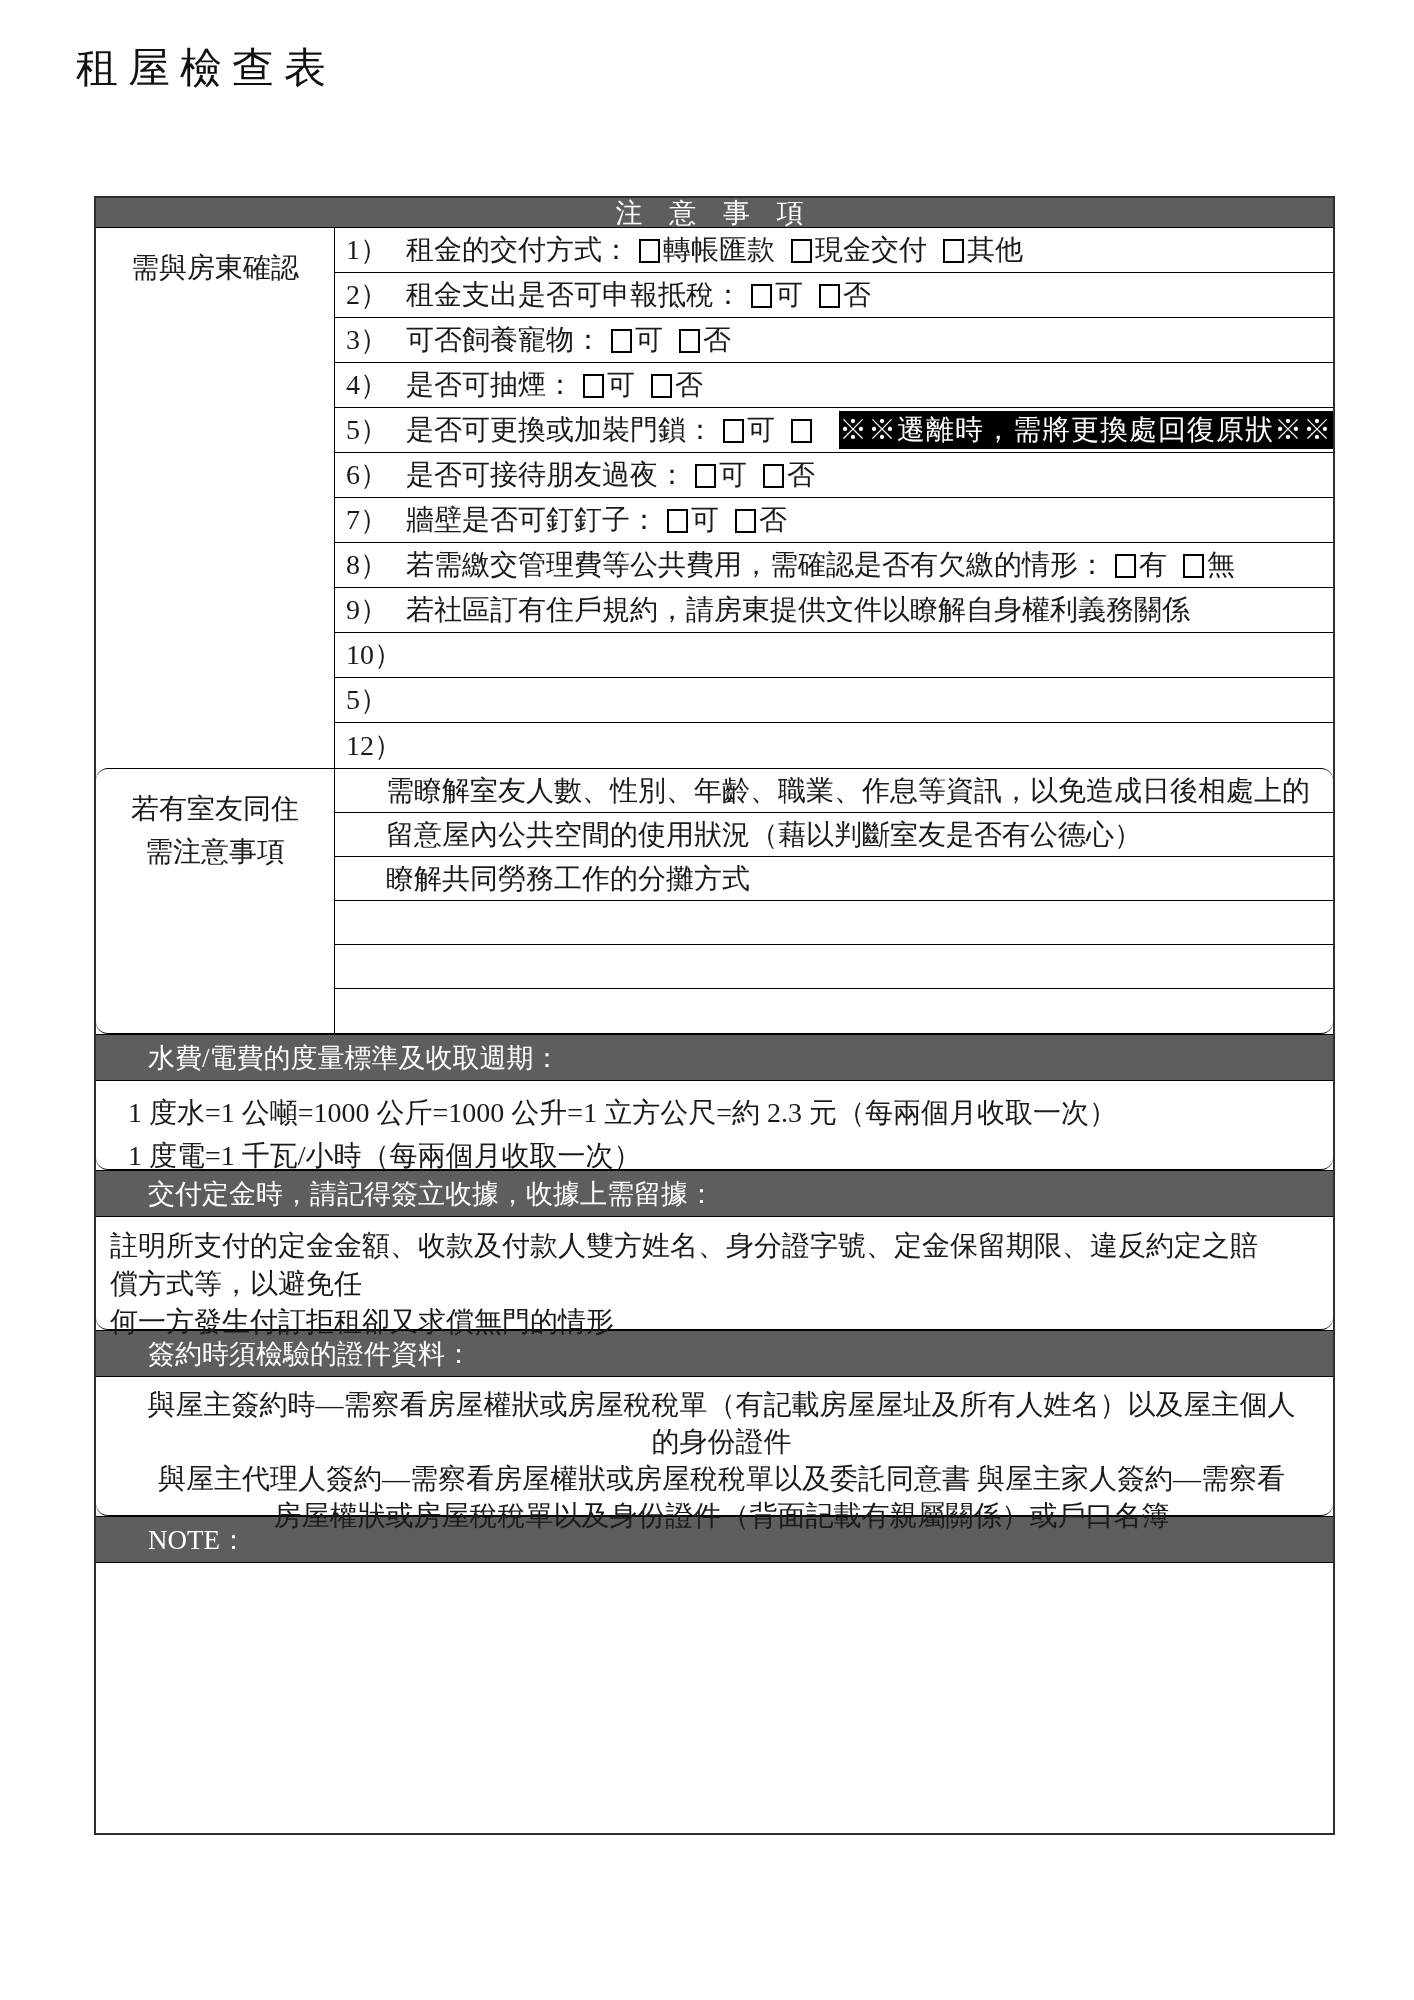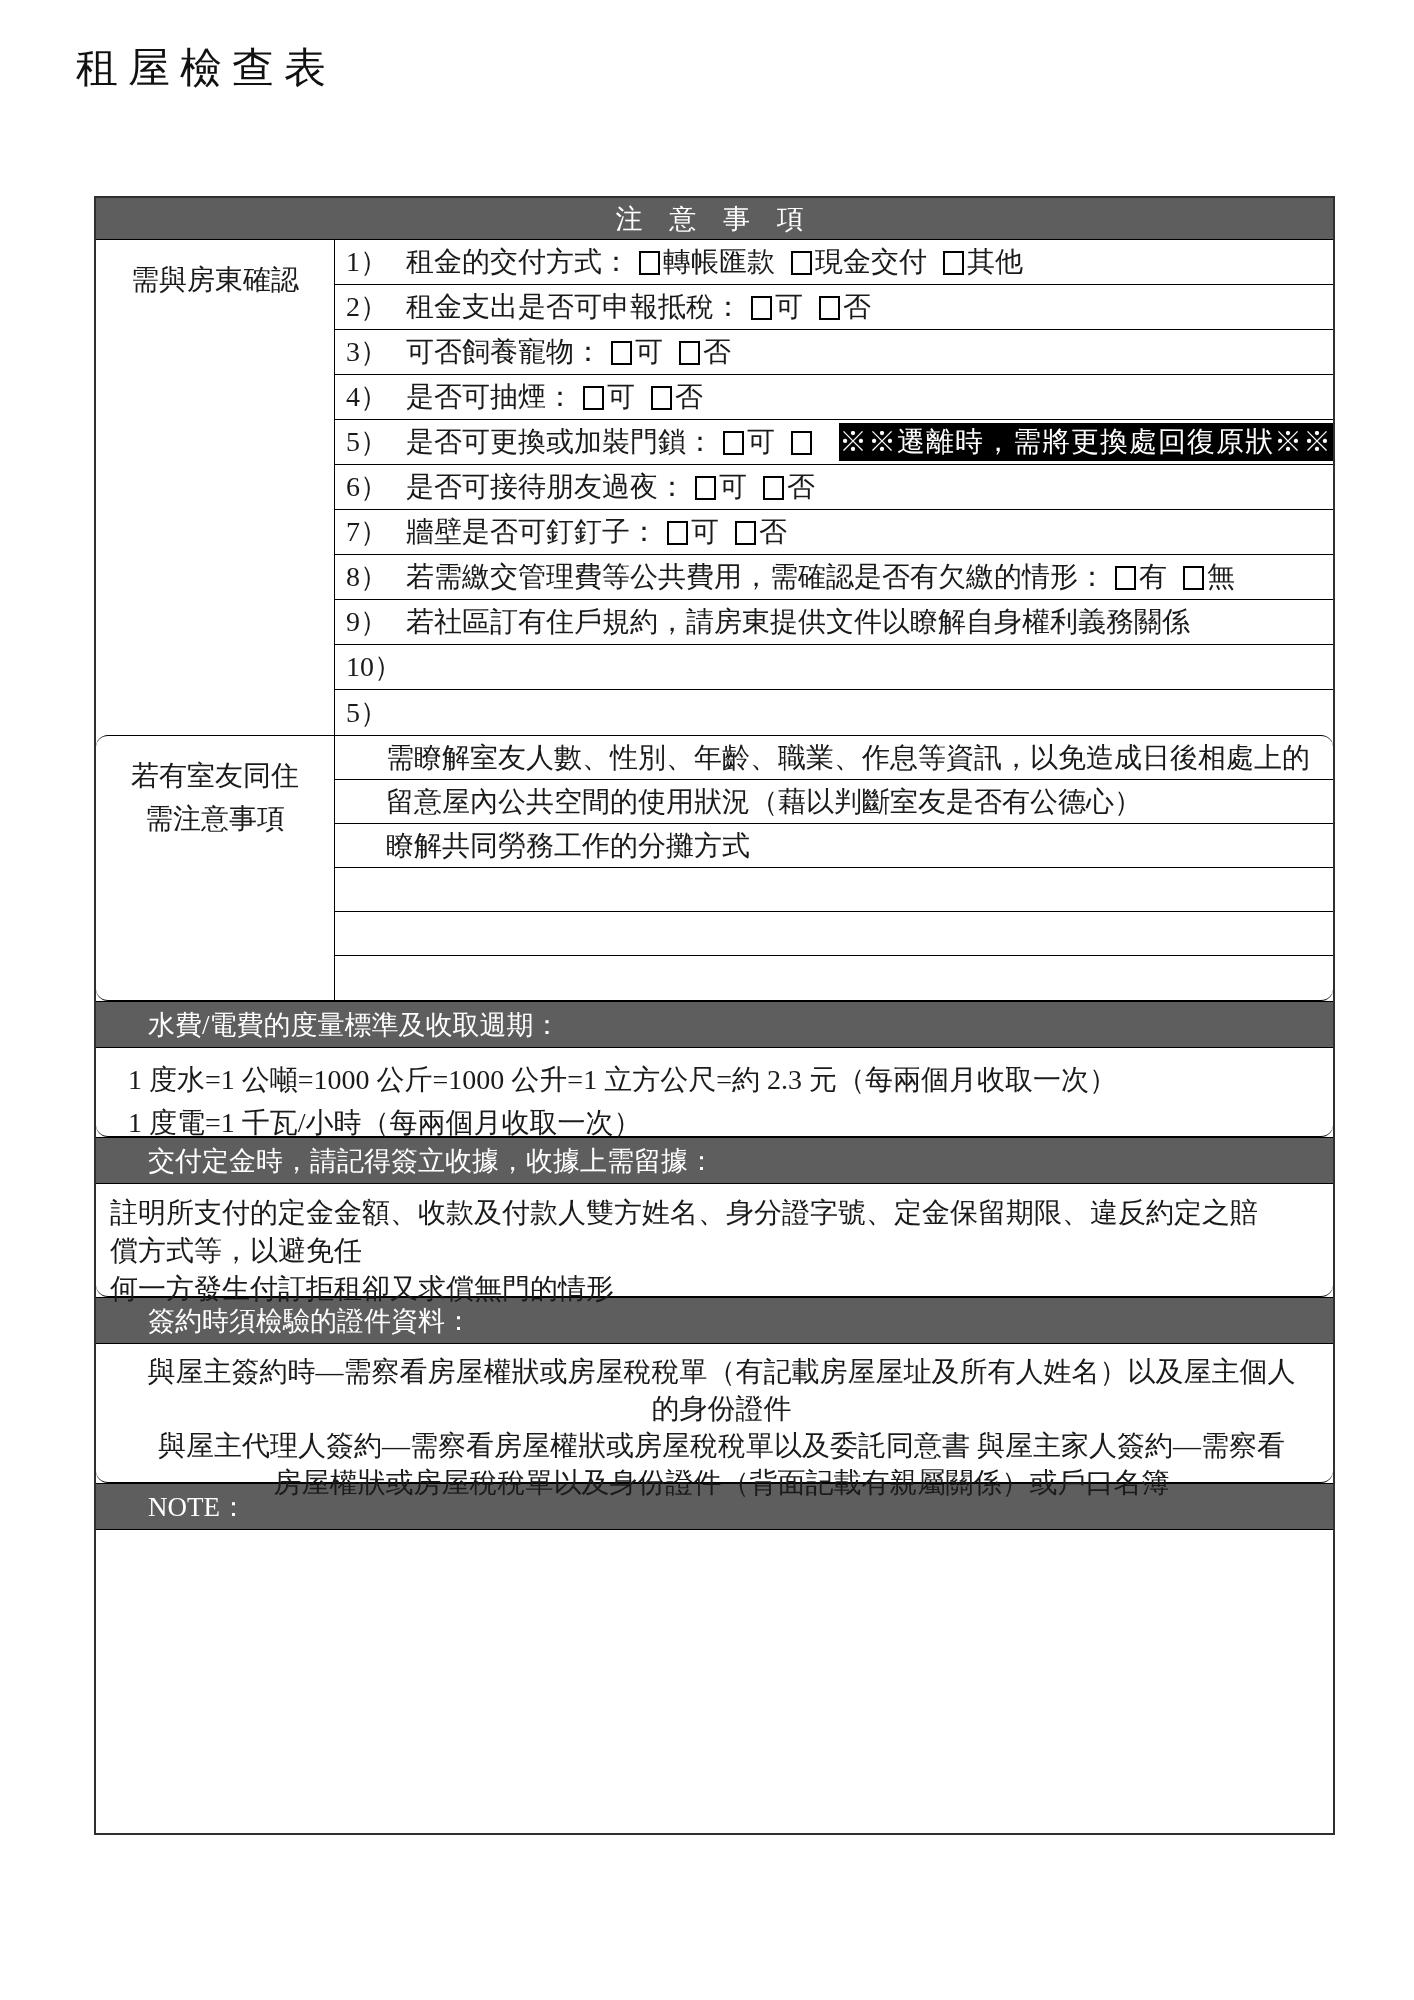--- a/index.html
+++ b/index.html
@@ -13,21 +13,21 @@
   }
   .form{
     position:absolute;left:94px;top:196px;width:1241px;height:1639px;
     border:2px solid #2f2f2f;box-sizing:border-box;background:#fff;
   }
   .band{
     background:#5e5e5e;color:#ffffff;font-size:27px;
     display:flex;align-items:center;box-sizing:border-box;
     border-bottom:1px solid #000;
   }
-  .header-band{height:42px;justify-content:center;letter-spacing:10px;}
+  .header-band{height:30px;justify-content:center;letter-spacing:10px;}
   .sec-band{height:47px;padding-left:52px;border-top:1px solid #000;}
   .grid{display:grid;grid-template-columns:239px 1fr;}
   .leftcell{
     border-right:1px solid #000;box-sizing:border-box;
     font-size:28px;text-align:center;padding-top:18px;line-height:1.55;
     white-space:pre-line;
   }
   .rows{display:flex;flex-direction:column;}
   .row{
     height:45px;box-sizing:border-box;border-bottom:1px solid #000;
@@ -106,20 +106,24 @@
           <span class="boxtext">若社區訂有住戶規約，請房東提供文件以瞭解自身權利義務關係</span>
         </div>
       <div class="row">
           <span class="num">10）</span>
           <span class="boxtext"></span>
         </div>
       <div class="row">
           <span class="num">5）</span>
           <span class="boxtext"></span>
         </div>
+      <div class="row">
+          <span class="num">12）</span>
+          <span class="boxtext"></span>
+        </div>
     </div>
   </div>
 
   <div class="grid sec2 secline" style="border-top:1px solid #000;">
     <div class="leftcell">若有室友同住
 需注意事項</div>
     <div class="rows">
       <div class="row">
           <span>需瞭解室友人數、性別、年齡、職業、作息等資訊，以免造成日後相處上的</span>
         </div>

